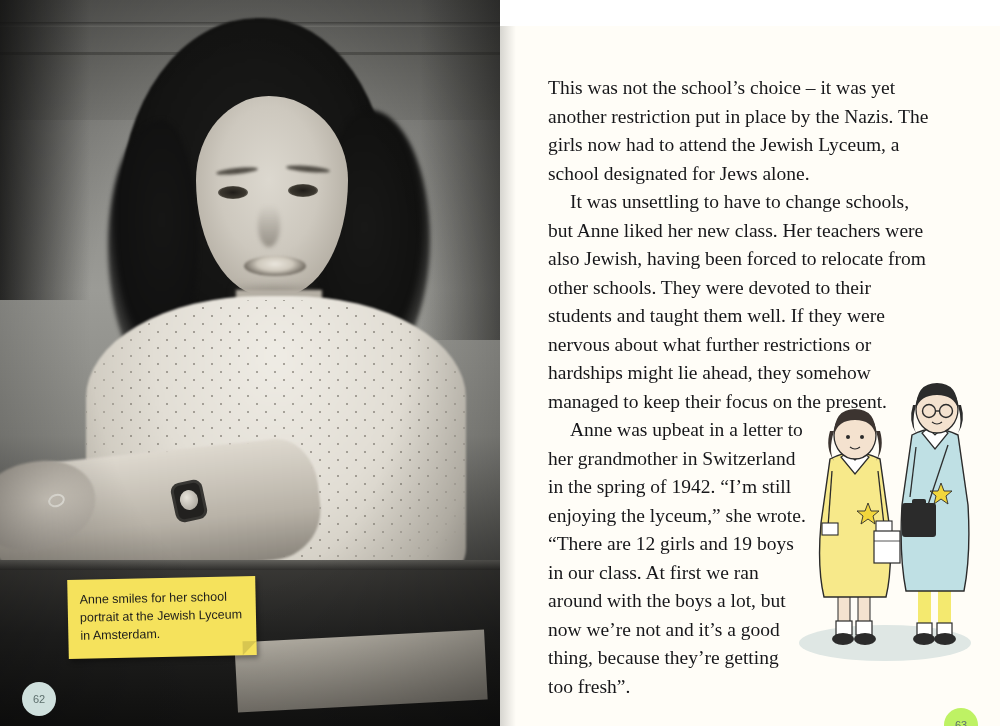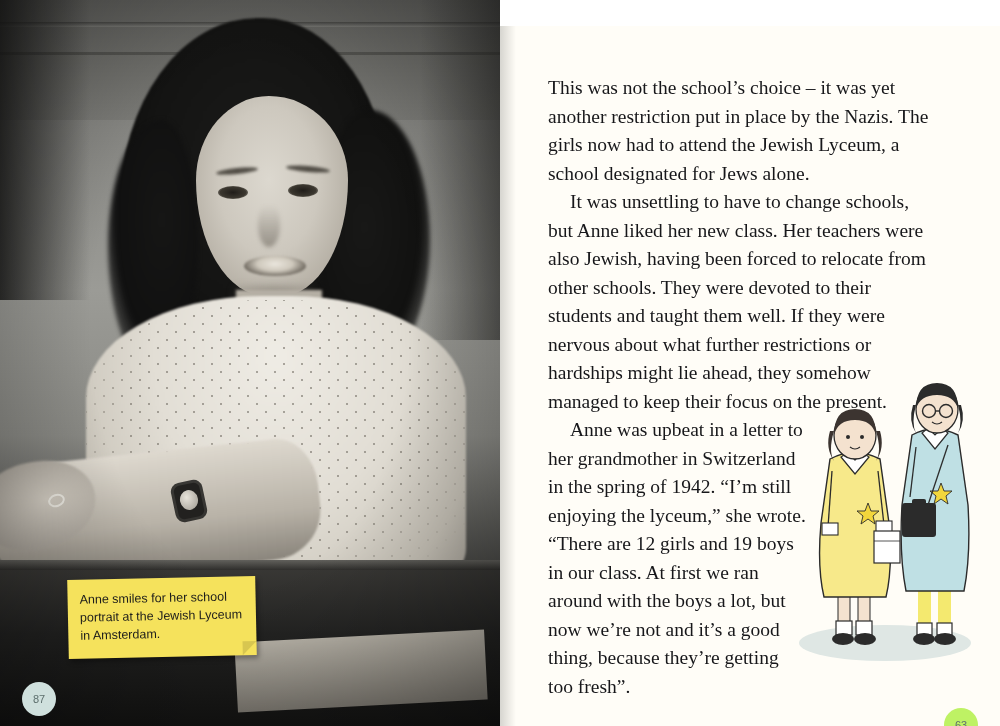--- a/index.html
+++ b/index.html
@@ -317,21 +317,21 @@
       <div class="paper"></div>
       <div class="vignette"></div>
     </div>
 
     <div class="caption">
       <span>Anne smiles for her school portrait at the Jewish Lyceum in Amsterdam.</span>
       <span class="caption-fold"></span>
     </div>
 
     <div class="folio folio-left">
-      <span>87</span>
+      <span>62</span>
     </div>
   </div>
 
   <div class="page-right">
     <div class="gutter-shadow"></div>
 
     <div class="text-col">
       <p>This was not the school’s choice – it was yet another restriction put in place by the Nazis. The girls now had to attend the Jewish Lyceum, a school designated for Jews alone.</p>
       <p class="indent">It was unsettling to have to change schools, but Anne liked her new class. Her teachers were also Jewish, having been forced to relocate from other schools. They were devoted to their students and taught them well. If they were nervous about what further restrictions or hardships might lie ahead, they somehow managed to keep their focus on the present.</p>
       <p class="indent narrow">Anne was upbeat in a letter to her grandmother in Switzerland in the spring of 1942. “I’m still enjoying the lyceum,” she wrote. “There are 12 girls and 19 boys in our class. At first we ran around with the boys a lot, but now we’re not and it’s a good thing, because they’re getting too fresh”.</p>

